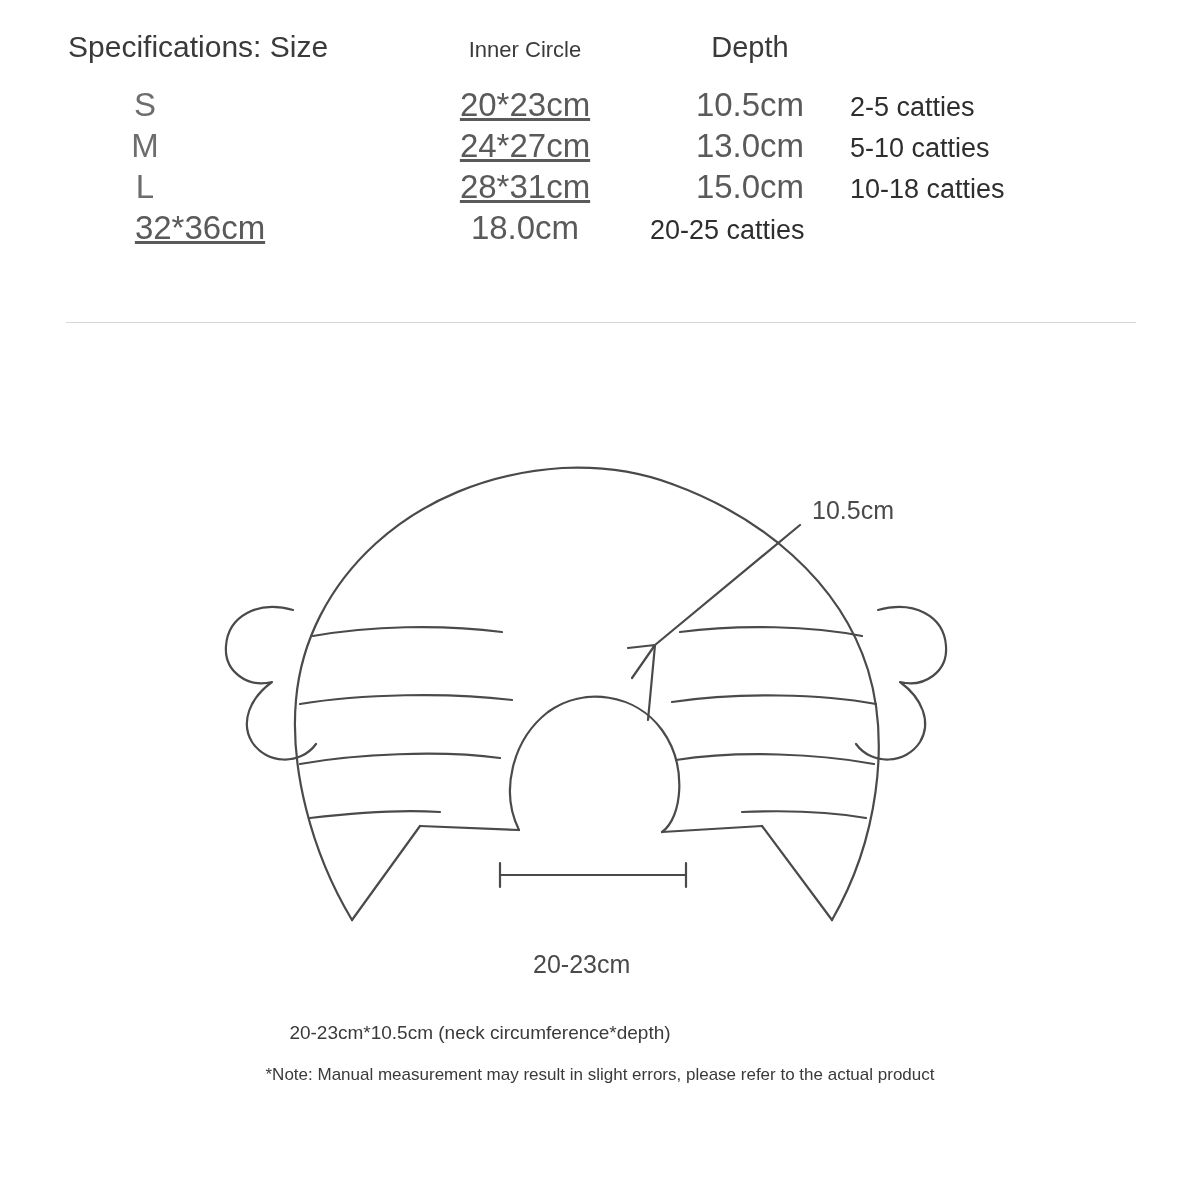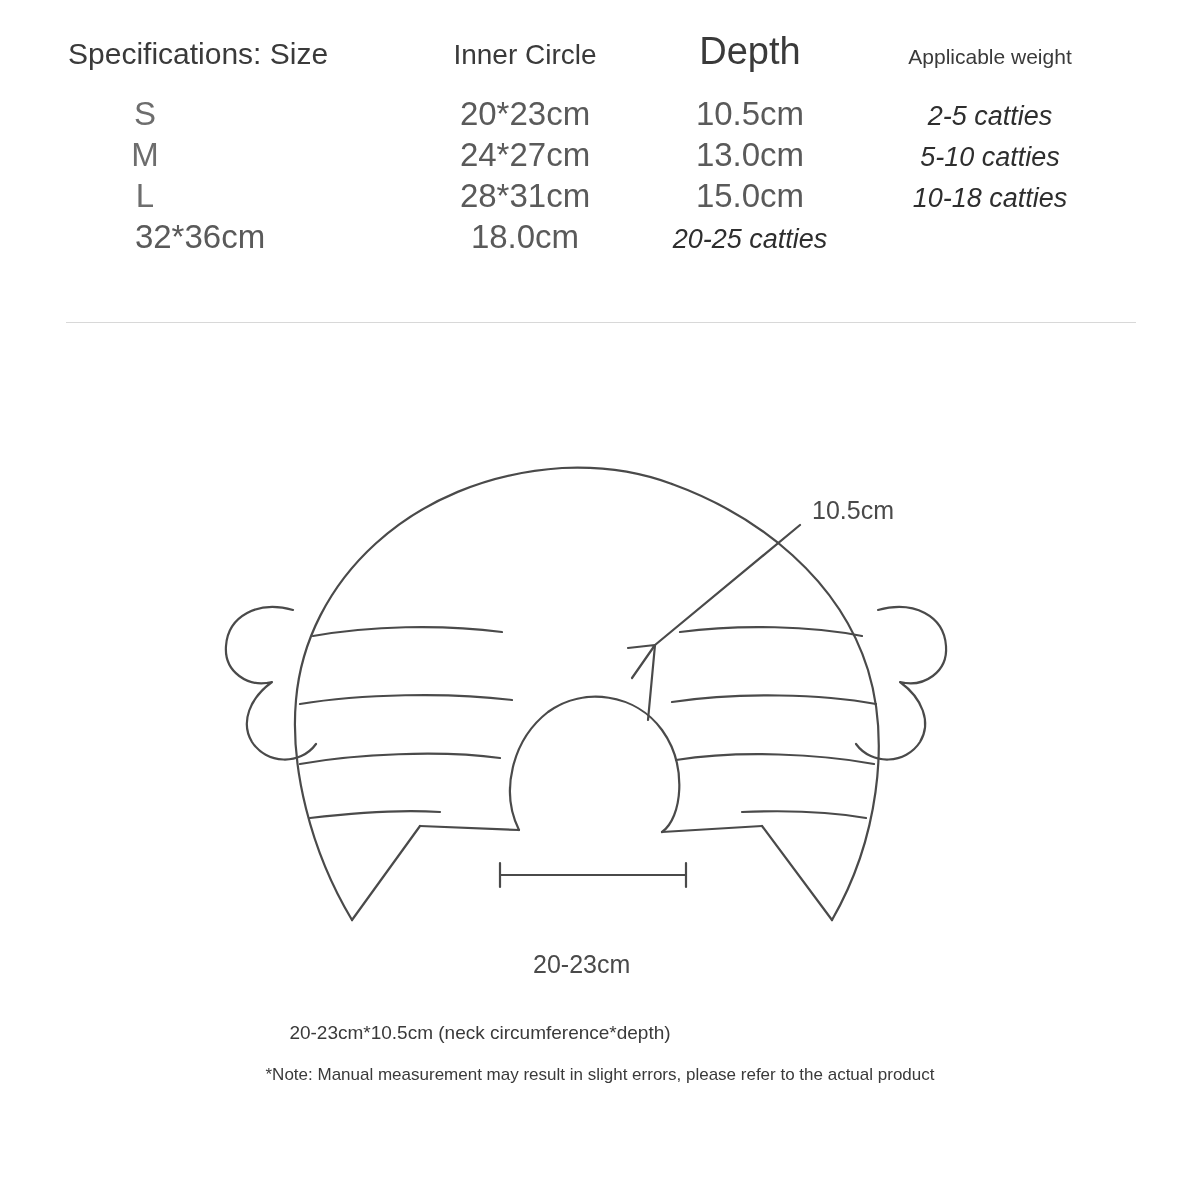--- a/index.html
+++ b/index.html
@@ -34,25 +34,25 @@
   .head-cell {
     color: #3a3a3a;
     font-weight: 400;
     white-space: nowrap;
   }
   .head-size {
     font-size: 30px;
     padding-left: 68px;
   }
   .head-inner {
-    font-size: 28px;
+    font-size: 22px;
     text-align: center;
   }
   .head-depth {
-    font-size: 38px;
+    font-size: 29px;
     text-align: center;
   }
   .head-weight {
     font-size: 21px;
     text-align: center;
   }
 
   .spec-body {
     margin-top: 22px;
   }
@@ -65,31 +65,31 @@
   .cell-size {
     font-size: 33px;
     color: #6d6d6d;
     text-align: center;
     padding-right: 110px;
   }
   .cell-inner {
     font-size: 33px;
     color: #5a5a5a;
     text-align: center;
+    text-decoration: underline;
   }
   .cell-depth {
     font-size: 33px;
     color: #5a5a5a;
     text-align: center;
   }
   .cell-weight {
     font-size: 27px;
     color: #2e2e2e;
-    text-align: center;
-    font-style: italic;
+    text-align: left;
   }
 
   .divider {
     position: absolute;
     top: 322px;
     left: 66px;
     width: 1070px;
     height: 1px;
     background: #d8d8d8;
   }
@@ -133,21 +133,20 @@
 </style>
 </head>
 <body>
 
 <div id="spec-table">
 
   <div class="spec-grid spec-head">
     <div class="head-cell head-size">Specifications: Size</div>
     <div class="head-cell head-inner">Inner Circle</div>
     <div class="head-cell head-depth">Depth</div>
-    <div class="head-cell head-weight">Applicable weight</div>
   </div>
 
   <div class="spec-body">
 
     <div class="spec-row">
       <div class="cell-size">S</div>
       <div class="cell-inner">20*23cm</div>
       <div class="cell-depth">10.5cm</div>
       <div class="cell-weight">2-5 catties</div>
     </div>

